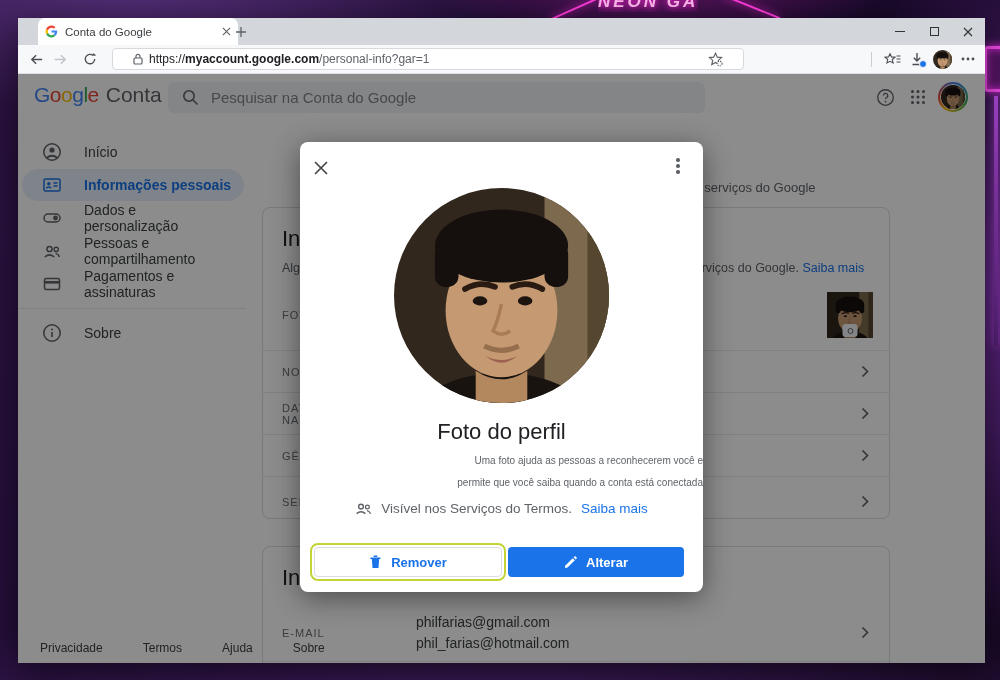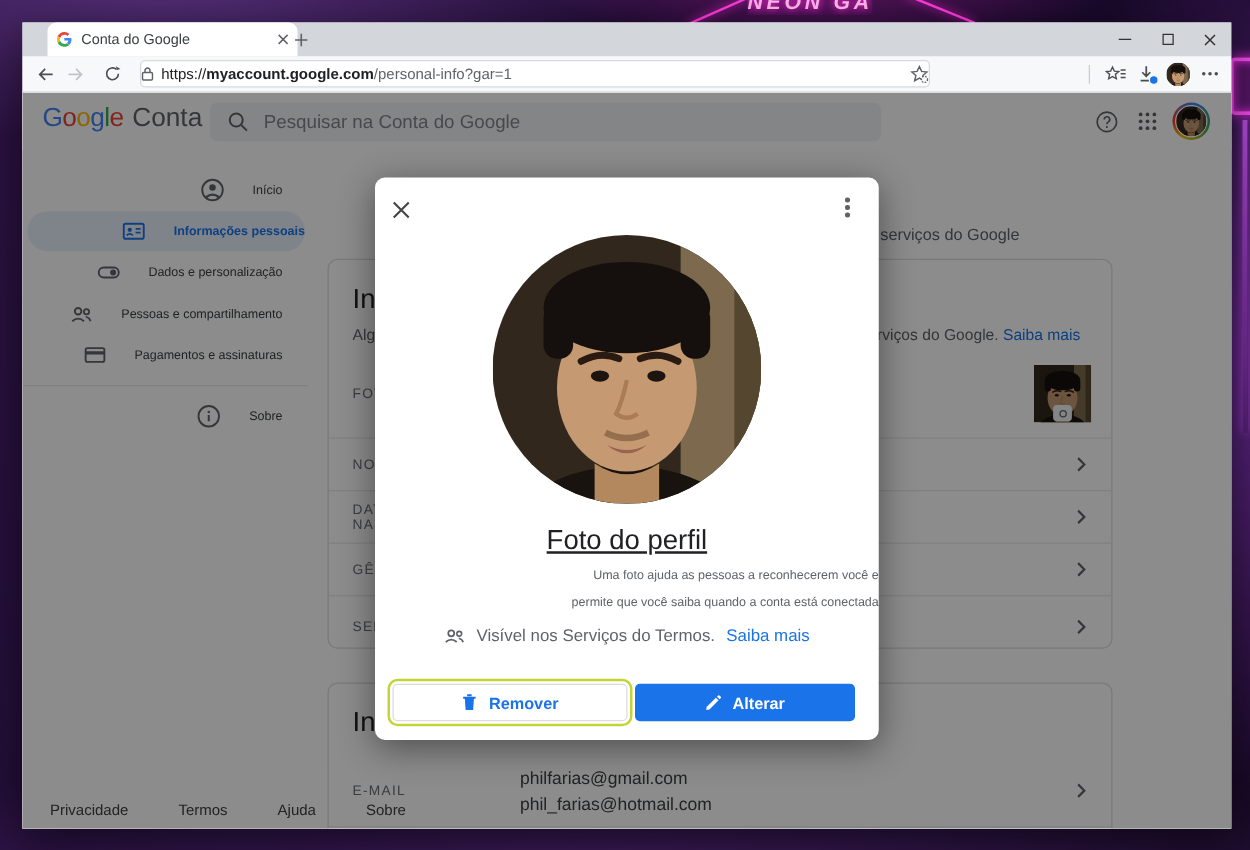--- a/index.html
+++ b/index.html
@@ -39,21 +39,21 @@
   .newtab { position:absolute; left:212px; top:3px; width:22px; height:22px; border-radius:4px; }
   .wincontrols { position:absolute; right:0; top:0; height:27px; display:flex; }
   .wc { width:34px; height:27px; display:flex; align-items:center; justify-content:center; }
   .wc-min i { display:block; width:10px; height:1.5px; background:#333; }
   .wc-max i { display:block; width:9px; height:9px; border:1.2px solid #333; }
 
   .toolbar { flex:none; height:29px; background:#f7f8fa; border-bottom:1px solid #dcdfe3;
     display:flex; align-items:center; padding:0 6px; }
   .navbtn { width:24px; height:24px; border-radius:50%; display:flex; align-items:center; justify-content:center; }
   .urlbar { width:632px; height:22px; margin-left:10px; background:#fff; border:1px solid #d6d9de;
-    border-radius:4px; display:flex; align-items:center; gap:6px; padding:0 0; }
+    border-radius:4px; display:flex; align-items:center; gap:6px; padding:0 20px; }
   .url { font-size:12px; color:#5f6368; white-space:nowrap; overflow:hidden; flex:1; }
   .url b { color:#202124; font-weight:bold; }
   .url .scheme { color:#202124; }
   .tb-right { display:flex; align-items:center; margin-left:auto; gap:9px; padding-right:4px; }
   .tb-sep { width:1px; height:15px; background:#c9ccd1; margin:0 3px; }
   .tb-avatar { width:19px; height:19px; border-radius:50%; overflow:hidden; }
   .dl-wrap { position:relative; }
   .dl-badge { position:absolute; right:-3px; bottom:-2px; width:8px; height:8px; border-radius:50%;
     background:#1a73e8; border:1px solid #f7f8fa; }
 
@@ -70,21 +70,21 @@
     font-family:"Liberation Sans", sans-serif; }
   .gsearch input::placeholder { color:#80868b; }
   .hicon { position:absolute; top:11px; width:24px; height:24px; display:flex; align-items:center; justify-content:center; }
   .h-help { left:855px; } .h-grid { left:888px; }
   .h-avatar { position:absolute; left:920px; top:8px; width:30px; height:30px; border-radius:50%; padding:2px;
     background:conic-gradient(from -90deg,#ea4335,#4285f4 100deg,#34a853 200deg,#fbbc05 300deg,#ea4335); }
   .h-avatar .ring-in { width:100%; height:100%; border-radius:50%; overflow:hidden; border:1.5px solid #fff; }
 
   .sidebar { position:absolute; left:0; top:46px; width:244px; padding-top:16px; z-index:1; }
   .sideitem { height:32px; margin:0 36px 1px 4px; border-radius:16px; display:flex; align-items:center;
-    gap:22px; padding-left:20px; font-size:10px; color:#3c4043;justify-content:flex-end; }
+    gap:22px; padding-left:20px; font-size:14px; color:#3c4043; }
   .sideitem.sel { background:#e8f0fe; color:#1a73e8; margin-right:18px; font-weight:bold; }
   .sidedivider { height:1px; background:#e8eaed; margin:8px 0; width:228px; }
 
   .pagetitle { position:absolute; left:244px; top:46px; width:628px; text-align:center; z-index:0; }
   .pagetitle h1 { margin-top:24px; font-size:24px; font-weight:normal; color:#202124; }
   .pagetitle p { margin-top:8px; font-size:13px; color:#5f6368; }
 
   .card { position:absolute; left:244px; width:628px; background:#fff; border:1px solid #dadce0;
     border-radius:8px; z-index:1; }
   .card1 { top:133px; height:312px; }
@@ -114,21 +114,21 @@
   .scrim { position:absolute; inset:0; background:rgba(0,0,0,.45); z-index:40; }
 
   
   .modal { position:absolute; left:282px; top:68px; width:403px; height:450px; background:#fff;
     border-radius:8px; z-index:60; box-shadow:0 6px 28px rgba(0,0,0,.45); }
   .modal-close { position:absolute; left:8px; top:13px; width:26px; height:26px; }
   .modal-kebab { position:absolute; right:16px; top:15px; width:18px; height:18px;
     display:flex; flex-direction:column; align-items:center; justify-content:center; gap:2.5px; }
   .modal-kebab i { width:3.4px; height:3.4px; border-radius:50%; background:#5f6368; display:block; }
   .modal-photo { position:absolute; left:94px; top:46px; width:215px; height:215px; border-radius:50%; overflow:hidden; }
-  .modal-title { position:absolute; top:277px; left:0; width:100%; text-align:center; font-size:22px; color:#202124;text-decoration:underline; }
+  .modal-title { position:absolute; top:277px; left:0; width:100%; text-align:center; font-size:22px; color:#202124; }
   .modal-desc { position:absolute; top:308px; left:0; width:100%; text-align:right; font-size:10px;
     line-height:21.5px; color:#5f6368; }
   .modal-vis { position:absolute; top:359px; left:0; width:100%; display:flex; align-items:center;
     justify-content:center; gap:9px; font-size:13.5px; color:#5f6368; }
   .modal-vis a { color:#1a73e8; text-decoration:none; }
   .modal-actions { position:absolute; left:14px; top:405px; width:370px; height:30px; display:flex; gap:6px; }
   .btn { height:30px; border-radius:4px; display:flex; align-items:center; justify-content:center;
     gap:9px; font-size:13px; font-weight:bold; font-family:"Liberation Sans", sans-serif; cursor:pointer; }
   .btn-remove { width:188px; background:#fff; border:1px solid #dadce0; color:#1a73e8;
     outline:2px solid #c3d536; outline-offset:2px; }

